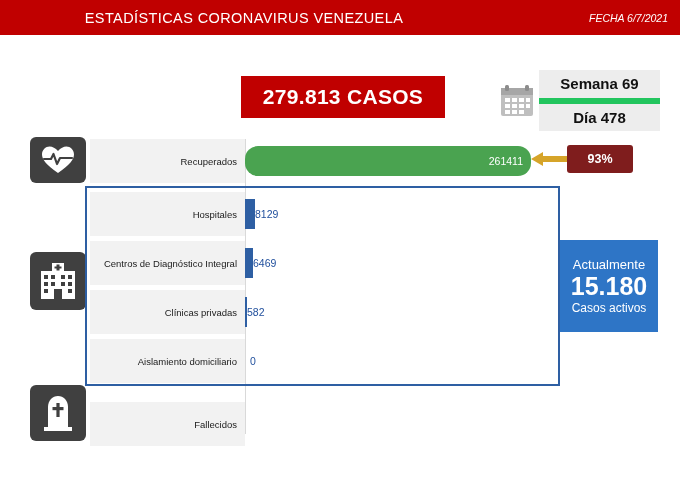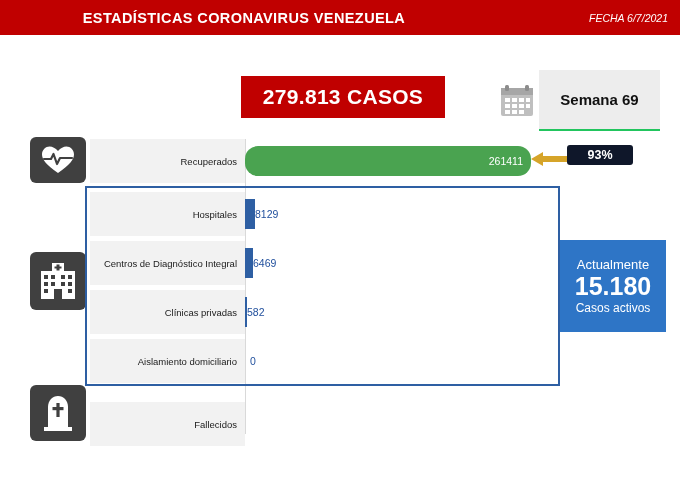--- a/index.html
+++ b/index.html
@@ -28,21 +28,21 @@
     background: #c00000;
   }
   .header-mid {
     flex: 1;
     background: #c00000;
     color: #ffffff;
     display: flex;
     align-items: center;
     justify-content: center;
     font-size: 14.5px;
-    font-weight: bold;
+    font-weight: normal;
     letter-spacing: 0.4px;
   }
   .header-right {
     width: 210px;
     background: #c00000;
     color: #ffffff;
     display: flex;
     align-items: center;
     justify-content: flex-end;
     padding-right: 12px;
@@ -88,21 +88,21 @@
   }
   .week-row {
     flex: 1;
     background: #ededed;
     display: flex;
     align-items: center;
     justify-content: center;
     font-size: 15px;
     font-weight: bold;
     color: #111111;
-    border-bottom: 2px solid #22c55e;
+    border-bottom: 6px solid #22c55e;
   }
   .week-row.last { border-bottom: none; }
 
   
   .icon-tile {
     position: absolute;
     background: #404040;
     border-radius: 6px;
     display: flex;
     align-items: center;
@@ -176,41 +176,41 @@
     width: 475px; height: 200px;
     border: 2px solid #2e5fa3;
     box-sizing: border-box;
     pointer-events: none;
   }
 
   
   .active-panel {
     position: absolute;
     left: 560px; top: 240px;
-    width: 106px; height: 92px;
+    width: 98px; height: 92px;
     background: #2e75c6;
     color: #ffffff;
     display: flex;
     flex-direction: column;
     align-items: center;
     justify-content: center;
     text-align: center;
     padding: 4px 2px;
     box-sizing: border-box;
   }
   .active-panel .ap-title { font-size: 13px; }
   .active-panel .ap-num { font-size: 25px; font-weight: bold; line-height: 1.1; margin: 1px 0; }
   .active-panel .ap-sub { font-size: 12px; }
 
   
   .pct-box {
     position: absolute;
     left: 567px; top: 145px;
-    width: 66px; height: 20px;
-    background: #0f172a;
+    width: 66px; height: 28px;
+    background: #7f1d1d;
     color: #ffffff;
     display: flex;
     align-items: center;
     justify-content: center;
     font-size: 12.5px;
     font-weight: bold;
     border-radius: 3px;
   }
   .pct-arrow {
     position: absolute;
@@ -254,20 +254,21 @@
         <rect x="19" y="20" width="5" height="4"></rect>
         <rect x="26" y="20" width="4" height="4"></rect>
         <rect x="5" y="26" width="5" height="4"></rect>
         <rect x="12" y="26" width="5" height="4"></rect>
         <rect x="19" y="26" width="5" height="4"></rect>
       </g>
     </svg>
   </div>
   <div class="week-col">
     <div class="week-row">Semana 69</div>
+    <div class="week-row last">Día 478</div>
   </div>
 </div>
 
 <div class="icon-tile" id="tile-recuperados">
   <svg width="34" height="30" viewBox="0 0 34 30">
     <path d="M17 28 C5 20 1 14 1 9.5 C1 4.8 4.6 1.5 8.6 1.5 C11.5 1.5 14.4 3 17 6 C19.6 3 22.5 1.5 25.4 1.5 C29.4 1.5 33 4.8 33 9.5 C33 14 29 20 17 28 Z" fill="#ffffff"></path>
     <path d="M3 14 H10 L12.5 9 L16 19 L19 13 H31" stroke="#404040" stroke-width="2.2" fill="none" stroke-linejoin="round" stroke-linecap="round"></path>
   </svg>
 </div>
 

